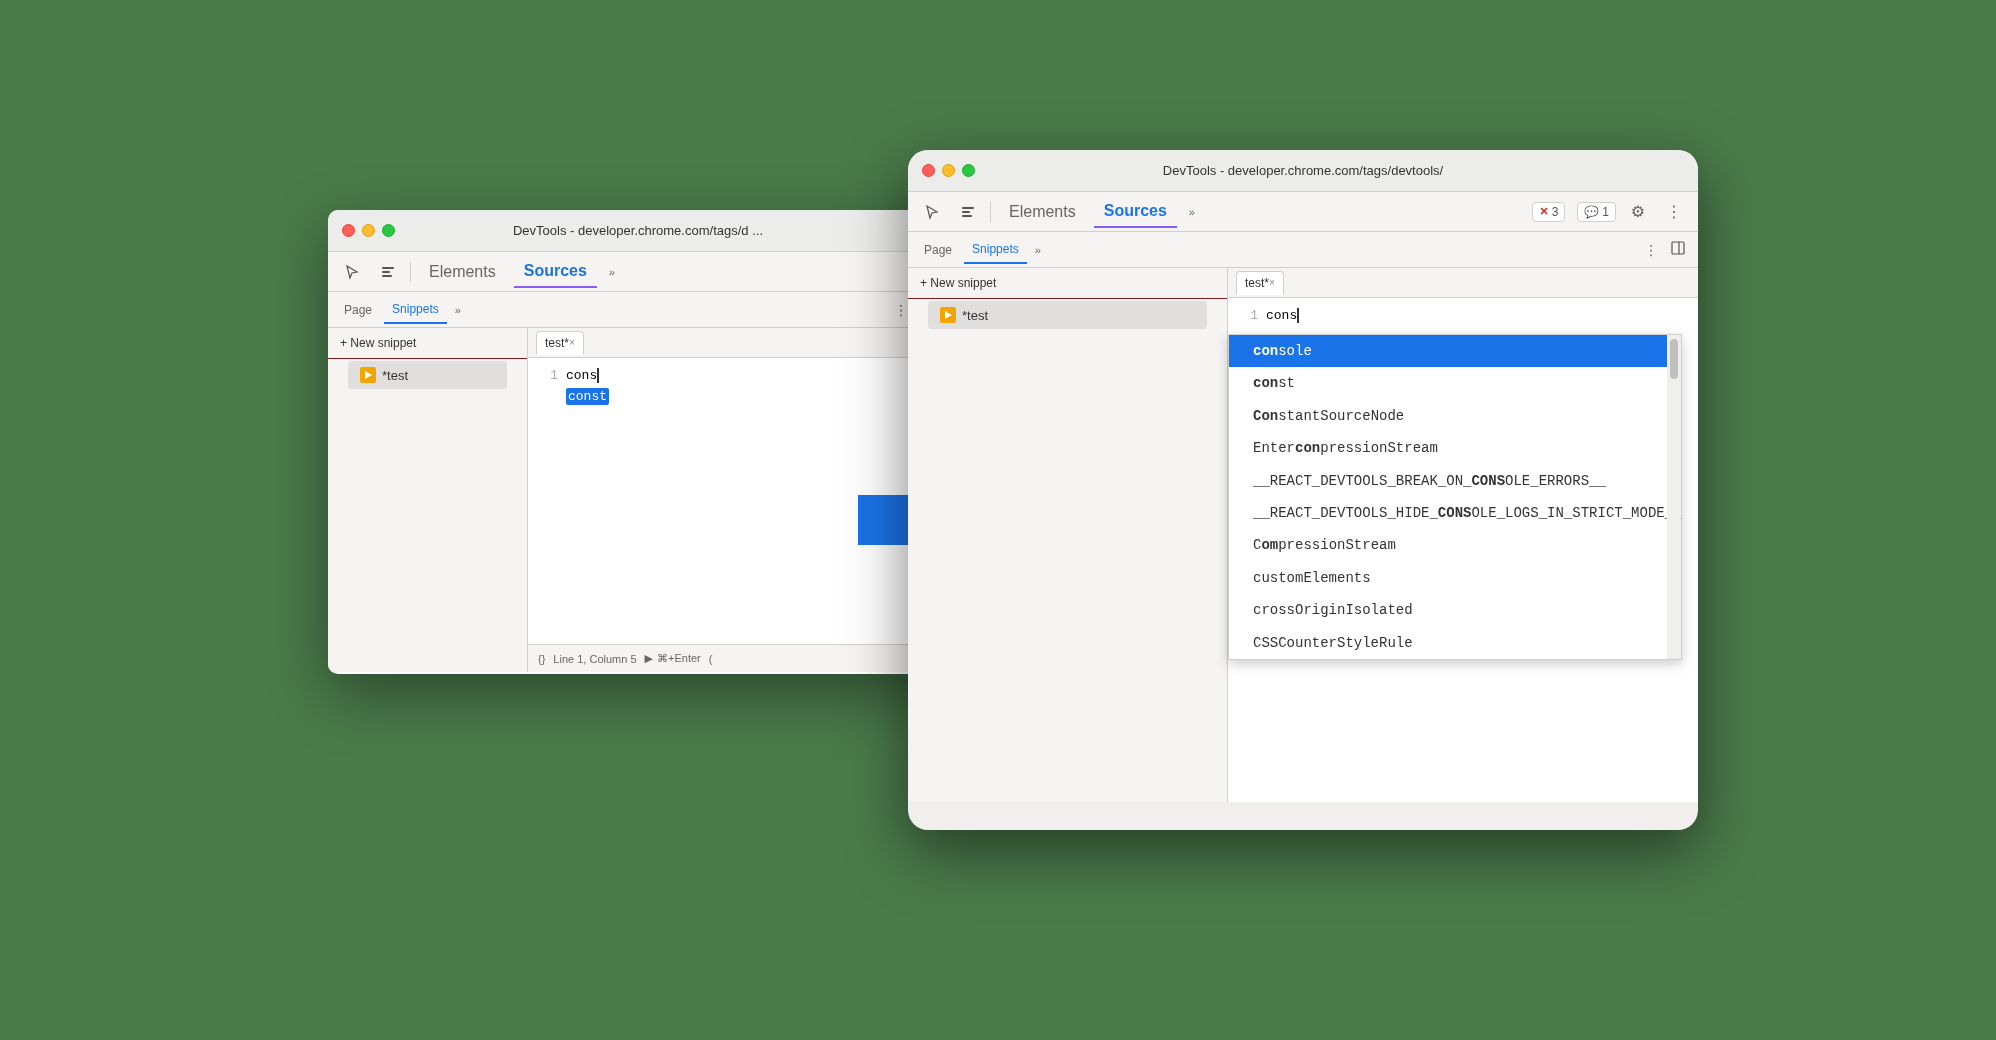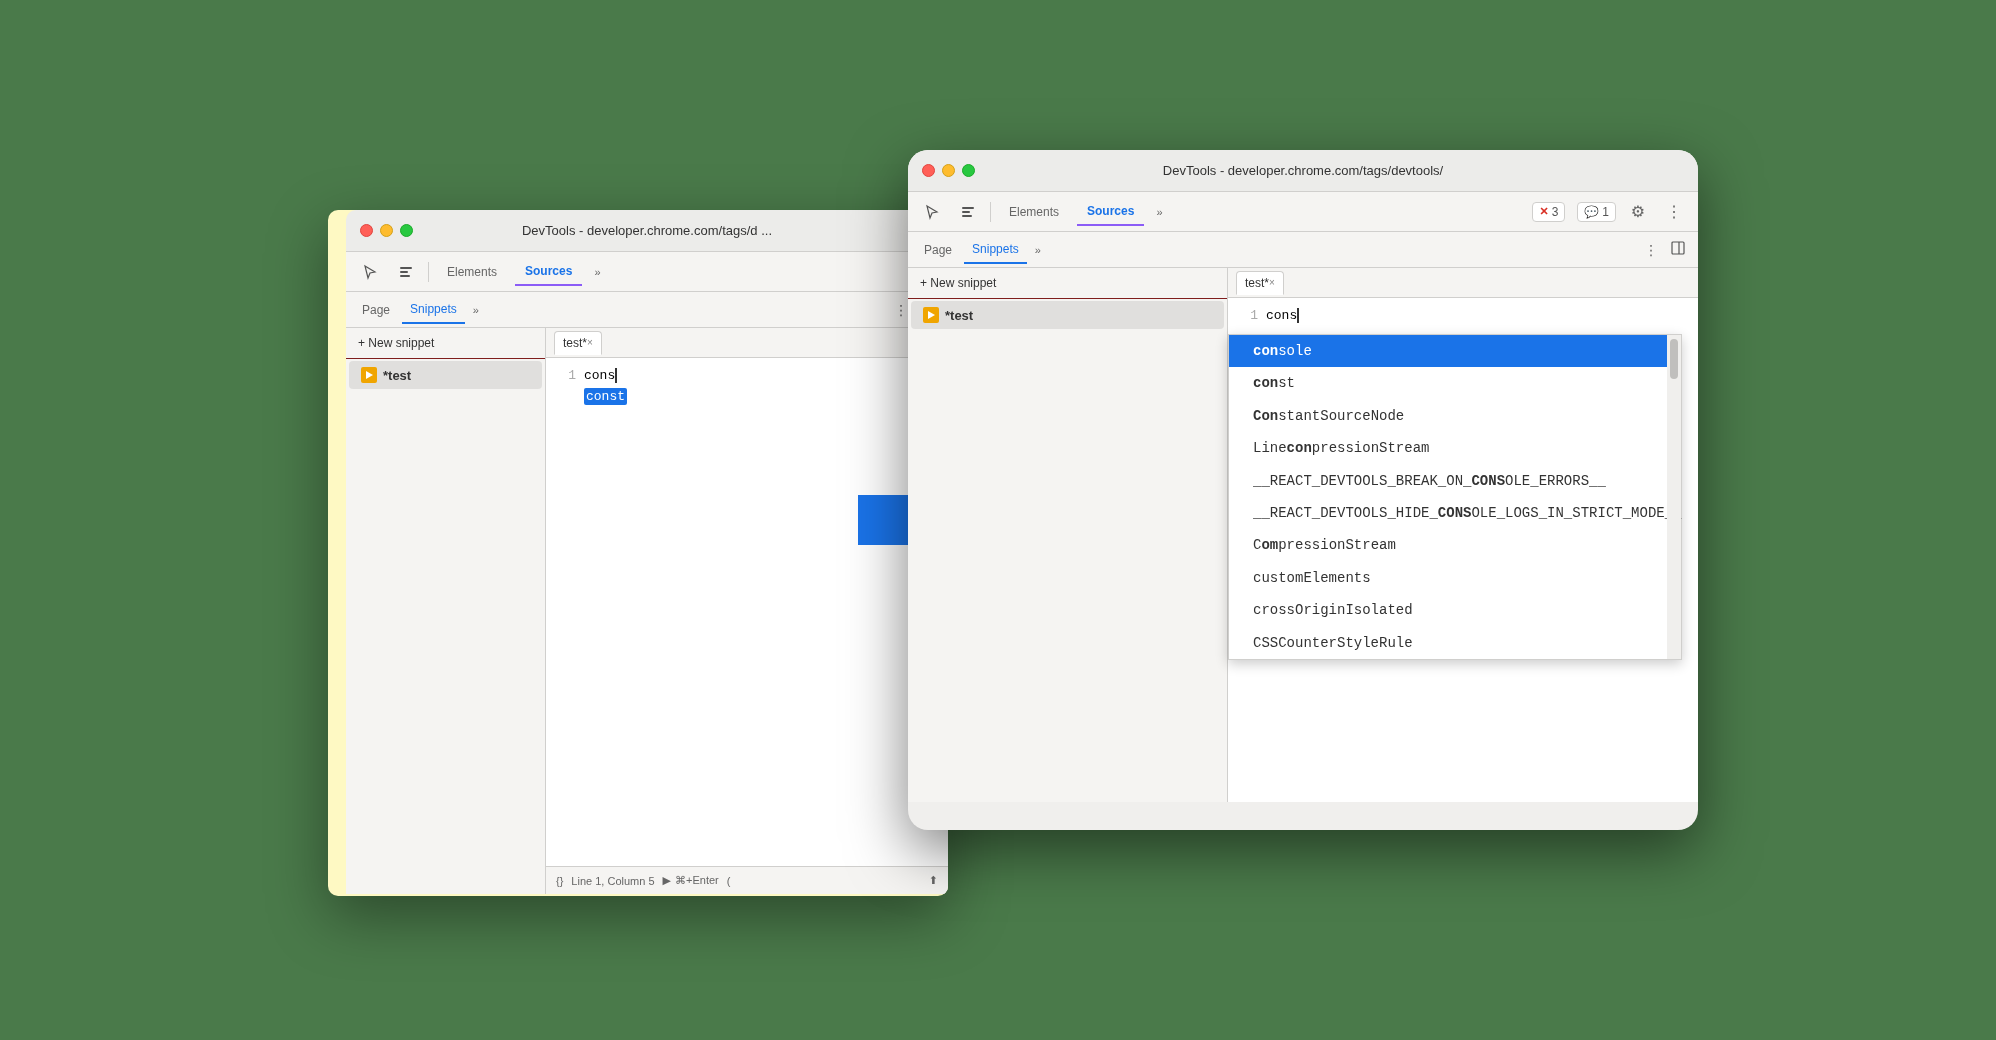--- a/index.html
+++ b/index.html
@@ -20,26 +20,25 @@
       width: 1400px;
       height: 820px;
     }
 
     
     .window-bg {
       position: absolute;
       top: 100px;
       left: 30px;
       width: 620px;
-      height: 686px;
-      background: #fef9c3;
+      height: 464px;
+      background: #ffffff;
       border-radius: 10px;
       box-shadow: 0 20px 60px rgba(0,0,0,0.4);
       overflow: hidden;
-      padding-left: 18px;
     }
 
     
     .window-fg {
       position: absolute;
       top: 40px;
       left: 610px;
       width: 790px;
       height: 680px;
       background: #f0efed;
@@ -112,21 +111,21 @@
     }
 
     .toolbar-sep {
       width: 1px;
       height: 20px;
       background: #d0cfcd;
     }
 
     .tab-btn {
       padding: 6px 10px;
-      font-size: 12px;
+      font-size: 16px;
       color: #666;
       cursor: pointer;
       border-radius: 4px;
       white-space: nowrap;
     }
 
     .tab-btn.active {
       color: #1a73e8;
       border-bottom: 2px solid #8b5cf6;
       border-radius: 0;
@@ -213,22 +212,21 @@
 
     .snippet-item {
       display: flex;
       align-items: center;
       gap: 6px;
       padding: 6px 12px;
       font-size: 13px;
       color: #333;
       cursor: pointer;
       border-radius: 4px;
-      margin: 2px 3px;
-      font-weight: bold;
+      margin: 2px 20px;
     }
 
     .snippet-item.active { background: #e0dfdd; }
 
     .snippet-icon {
       width: 16px;
       height: 16px;
       background: #f0a500;
       border-radius: 2px;
       display: flex;
@@ -656,21 +654,21 @@
             <div class="autocomplete-item">
               <span class="bold">con</span><span>st</span>
             </div>
 
 
             <div class="autocomplete-item">
               <span class="bold">Con</span><span>stantSourceNode</span>
             </div>
 
             <div class="autocomplete-item">
-              <span>Line</span><span class="bold">con</span><span>pressionStream</span>
+              <span>Enter</span><span class="bold">con</span><span>pressionStream</span>
             </div>
 
             <div class="autocomplete-item">
               <span>__REACT_DEVTOOLS_BREAK_ON_</span><span class="bold">CONS</span><span>OLE_ERRORS__</span>
             </div>
 
             <div class="autocomplete-item">
               <span>__REACT_DEVTOOLS_HIDE_</span><span class="bold">CONS</span><span>OLE_LOGS_IN_STRICT_MODE__</span>
             </div>
 

